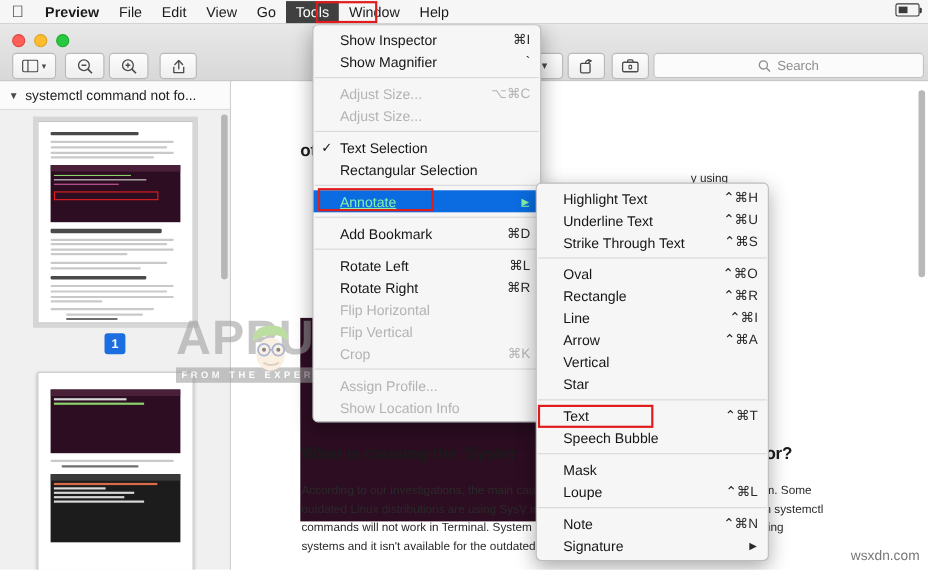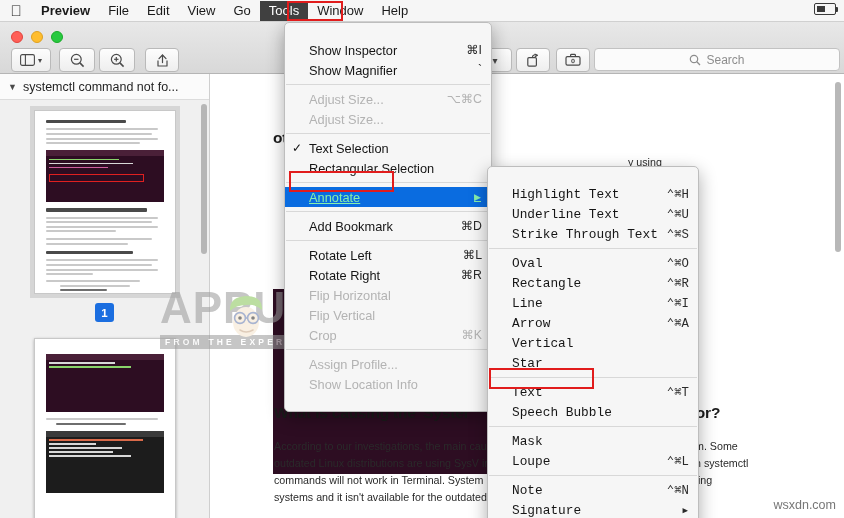--- a/index.html
+++ b/index.html
@@ -125,37 +125,37 @@
     background: #9e9e9e; color: #ffffff; font-size: 8.5px; letter-spacing: 3.2px;
     font-weight: bold; padding: 2px 5px; display: inline-block; margin-top: 2px;
   }
   .wm-face { position: absolute; left: 64px; top: 6px; width: 46px; height: 54px; }
   .wm-wsxdn { position: absolute; right: 8px; bottom: 6px; font-size: 12.5px; color: #777777; z-index: 40; }
 
   
   .menu {
     position: absolute; background: #f6f6f6; border: 1px solid #bdbdbd;
     border-radius: 5px; box-shadow: 0 6px 18px rgba(0,0,0,.33); z-index: 50;
-    padding: 17px 0;
+    padding: 3px 0;
   }
   .menu-row {
     height: 20px; display: flex; align-items: center;
     font-size: 12.8px; color: #151515; position: relative;
   }
   .menu-row .ck { position: absolute; left: 7px; font-size: 12px; color: #151515; }
   .menu-row .label { padding-left: 24px; white-space: nowrap; }
   .menu-row .key { position: absolute; right: 9px; font-size: 12.3px; color: #2a2a2a; white-space: nowrap; }
   .menu-row .arrow { position: absolute; right: 10px; font-size: 9px; color: #2a2a2a; }
   .menu-row.disabled .label, .menu-row.disabled .key { color: #b3b3b3; }
   .menu-row.hl { background: #0a6ce0; }
   .menu-row.hl .label, .menu-row.hl .arrow, .menu-row.hl .key { color: #86efac; text-decoration: underline; }
   .menu-sep { height: 1px; background: #d8d8d8; margin: 4px 1px; }
 
   #tools-menu { left: 284px; top: 22px; width: 208px; }
-  #annotate-menu { left: 487px; top: 166px; width: 212px; font-family: Liberation Mono, monospace; }
+  #annotate-menu { left: 487px; top: 166px; width: 212px; }
 
   .redbox-ann { position: absolute; left: 289px; top: 171px; width: 105px; height: 21px;
     border: 2.5px solid #e11c1c; z-index: 55; pointer-events: none; }
   .redbox-text { position: absolute; left: 489px; top: 368px; width: 105px; height: 21px;
     border: 2.5px solid #e11c1c; z-index: 55; pointer-events: none; }
 </style>
 </head>
 <body>
 
 <div id="root">

